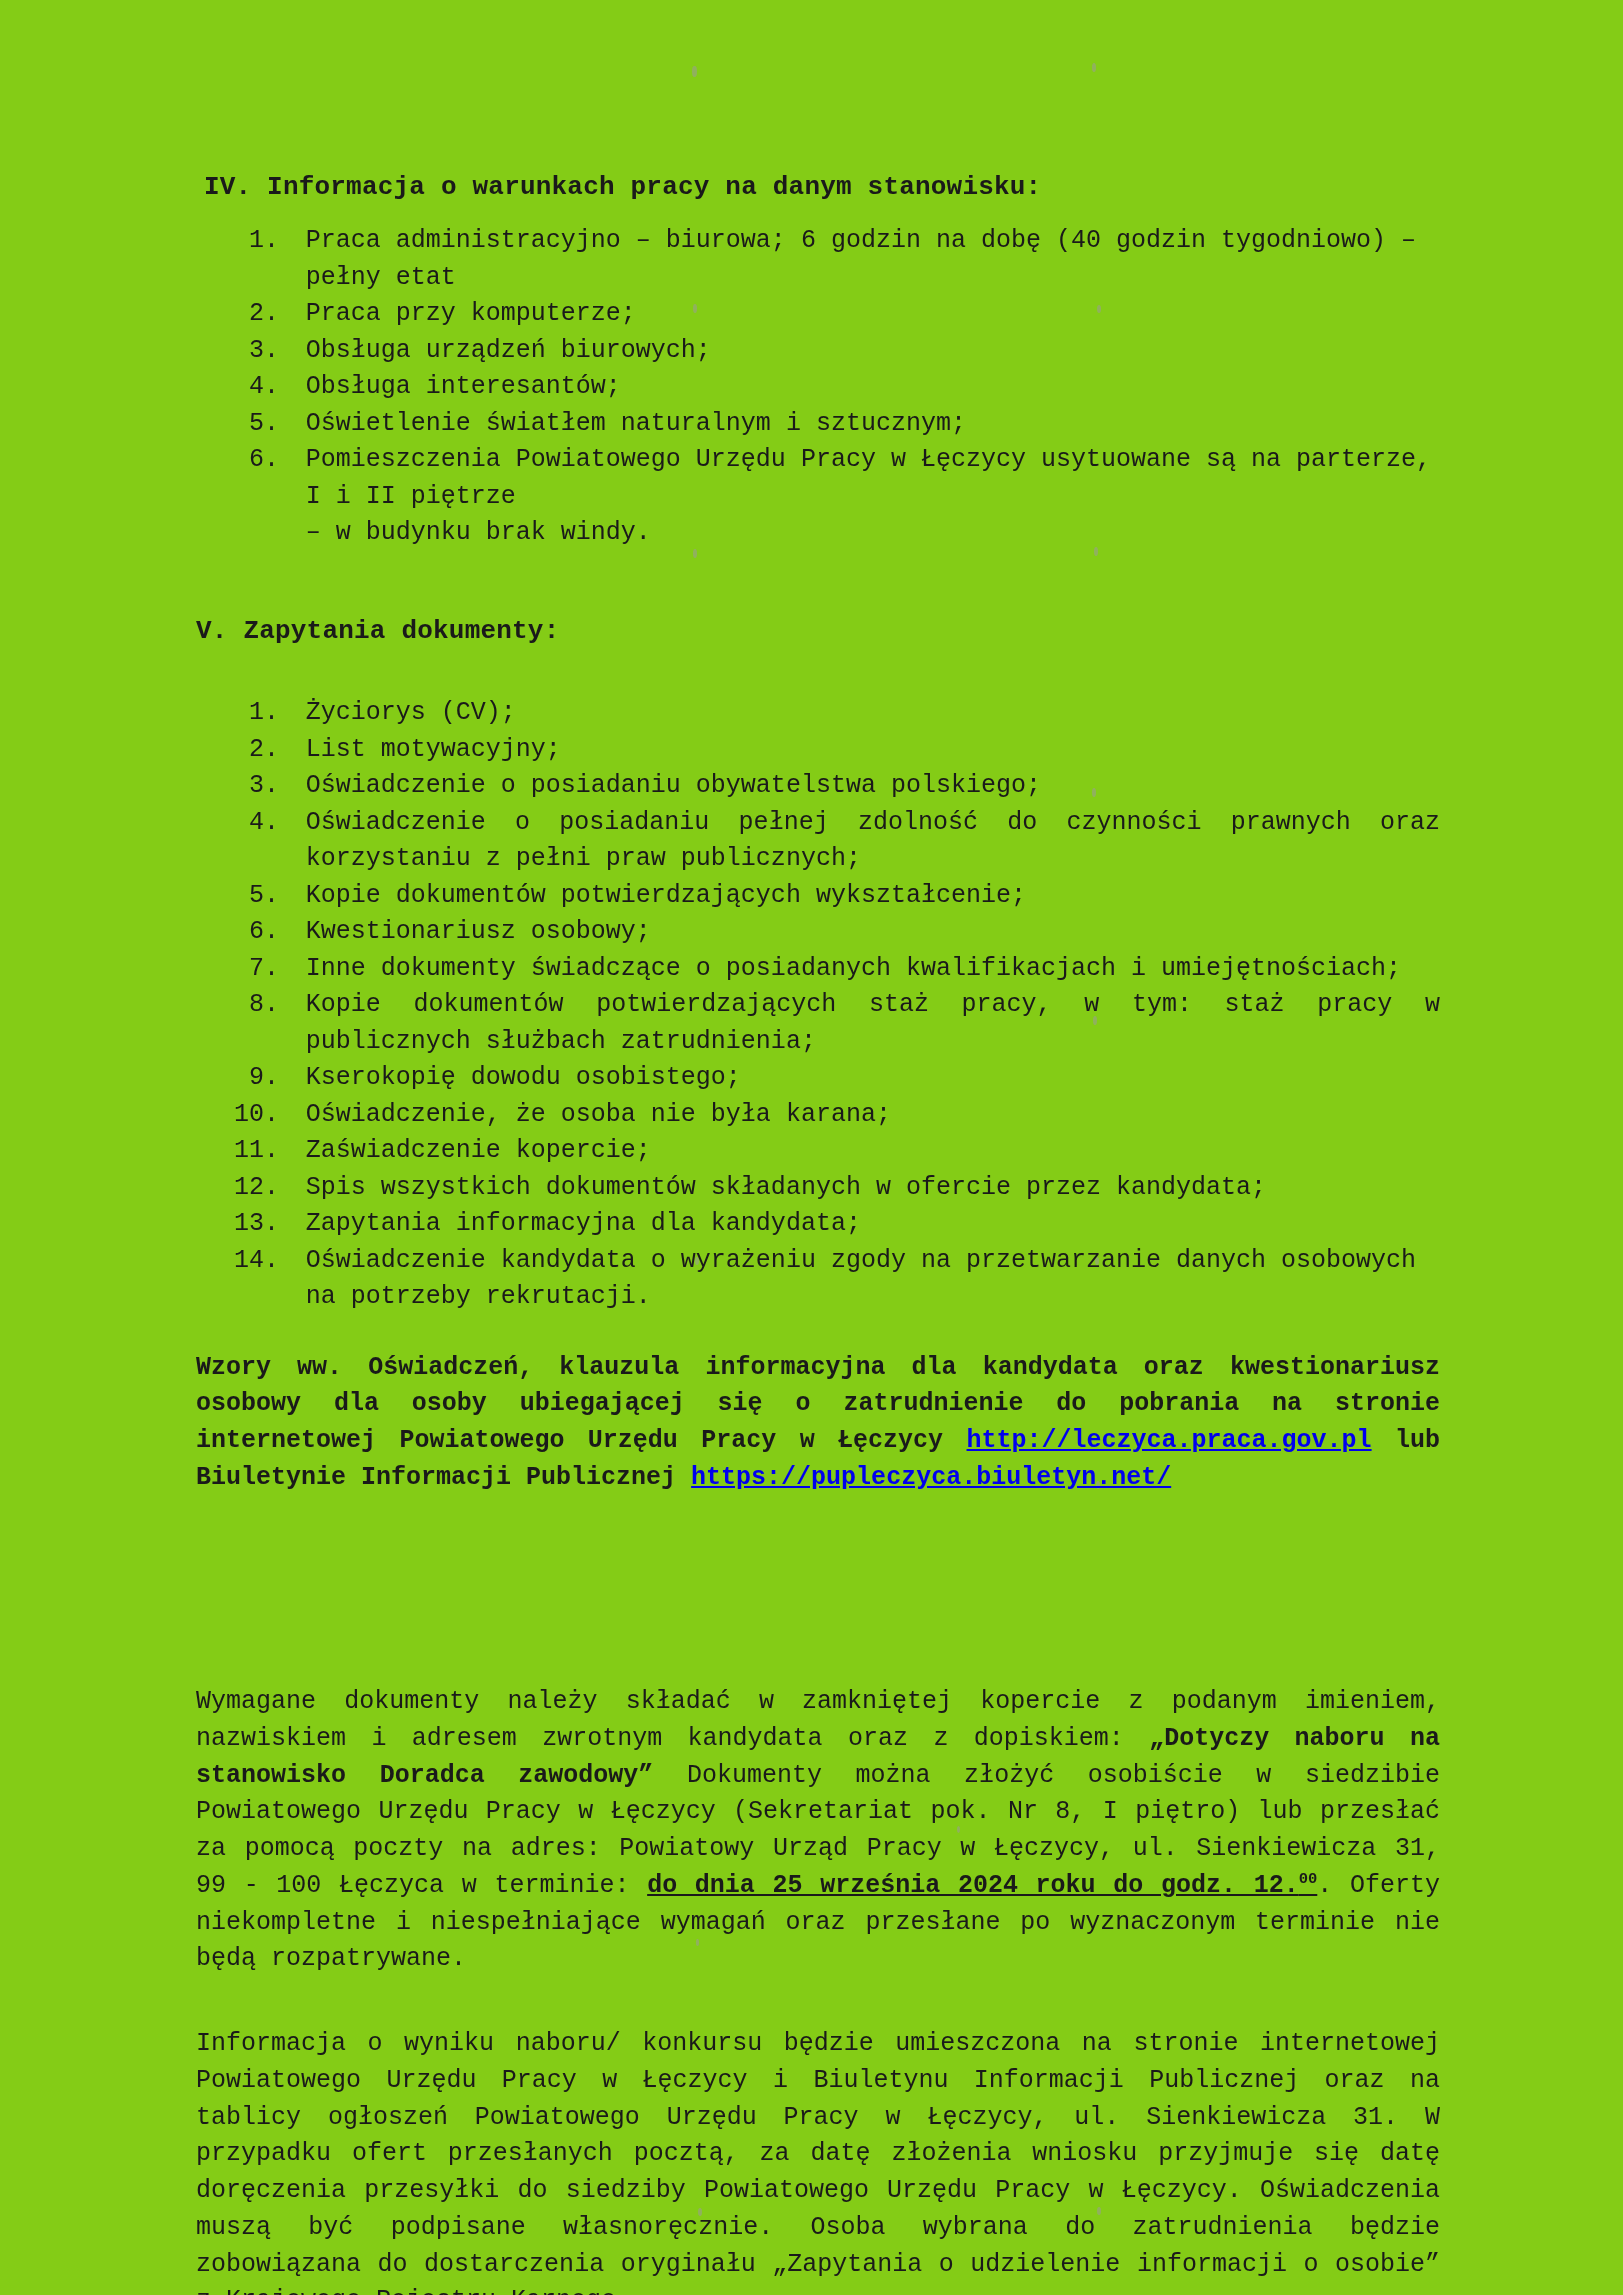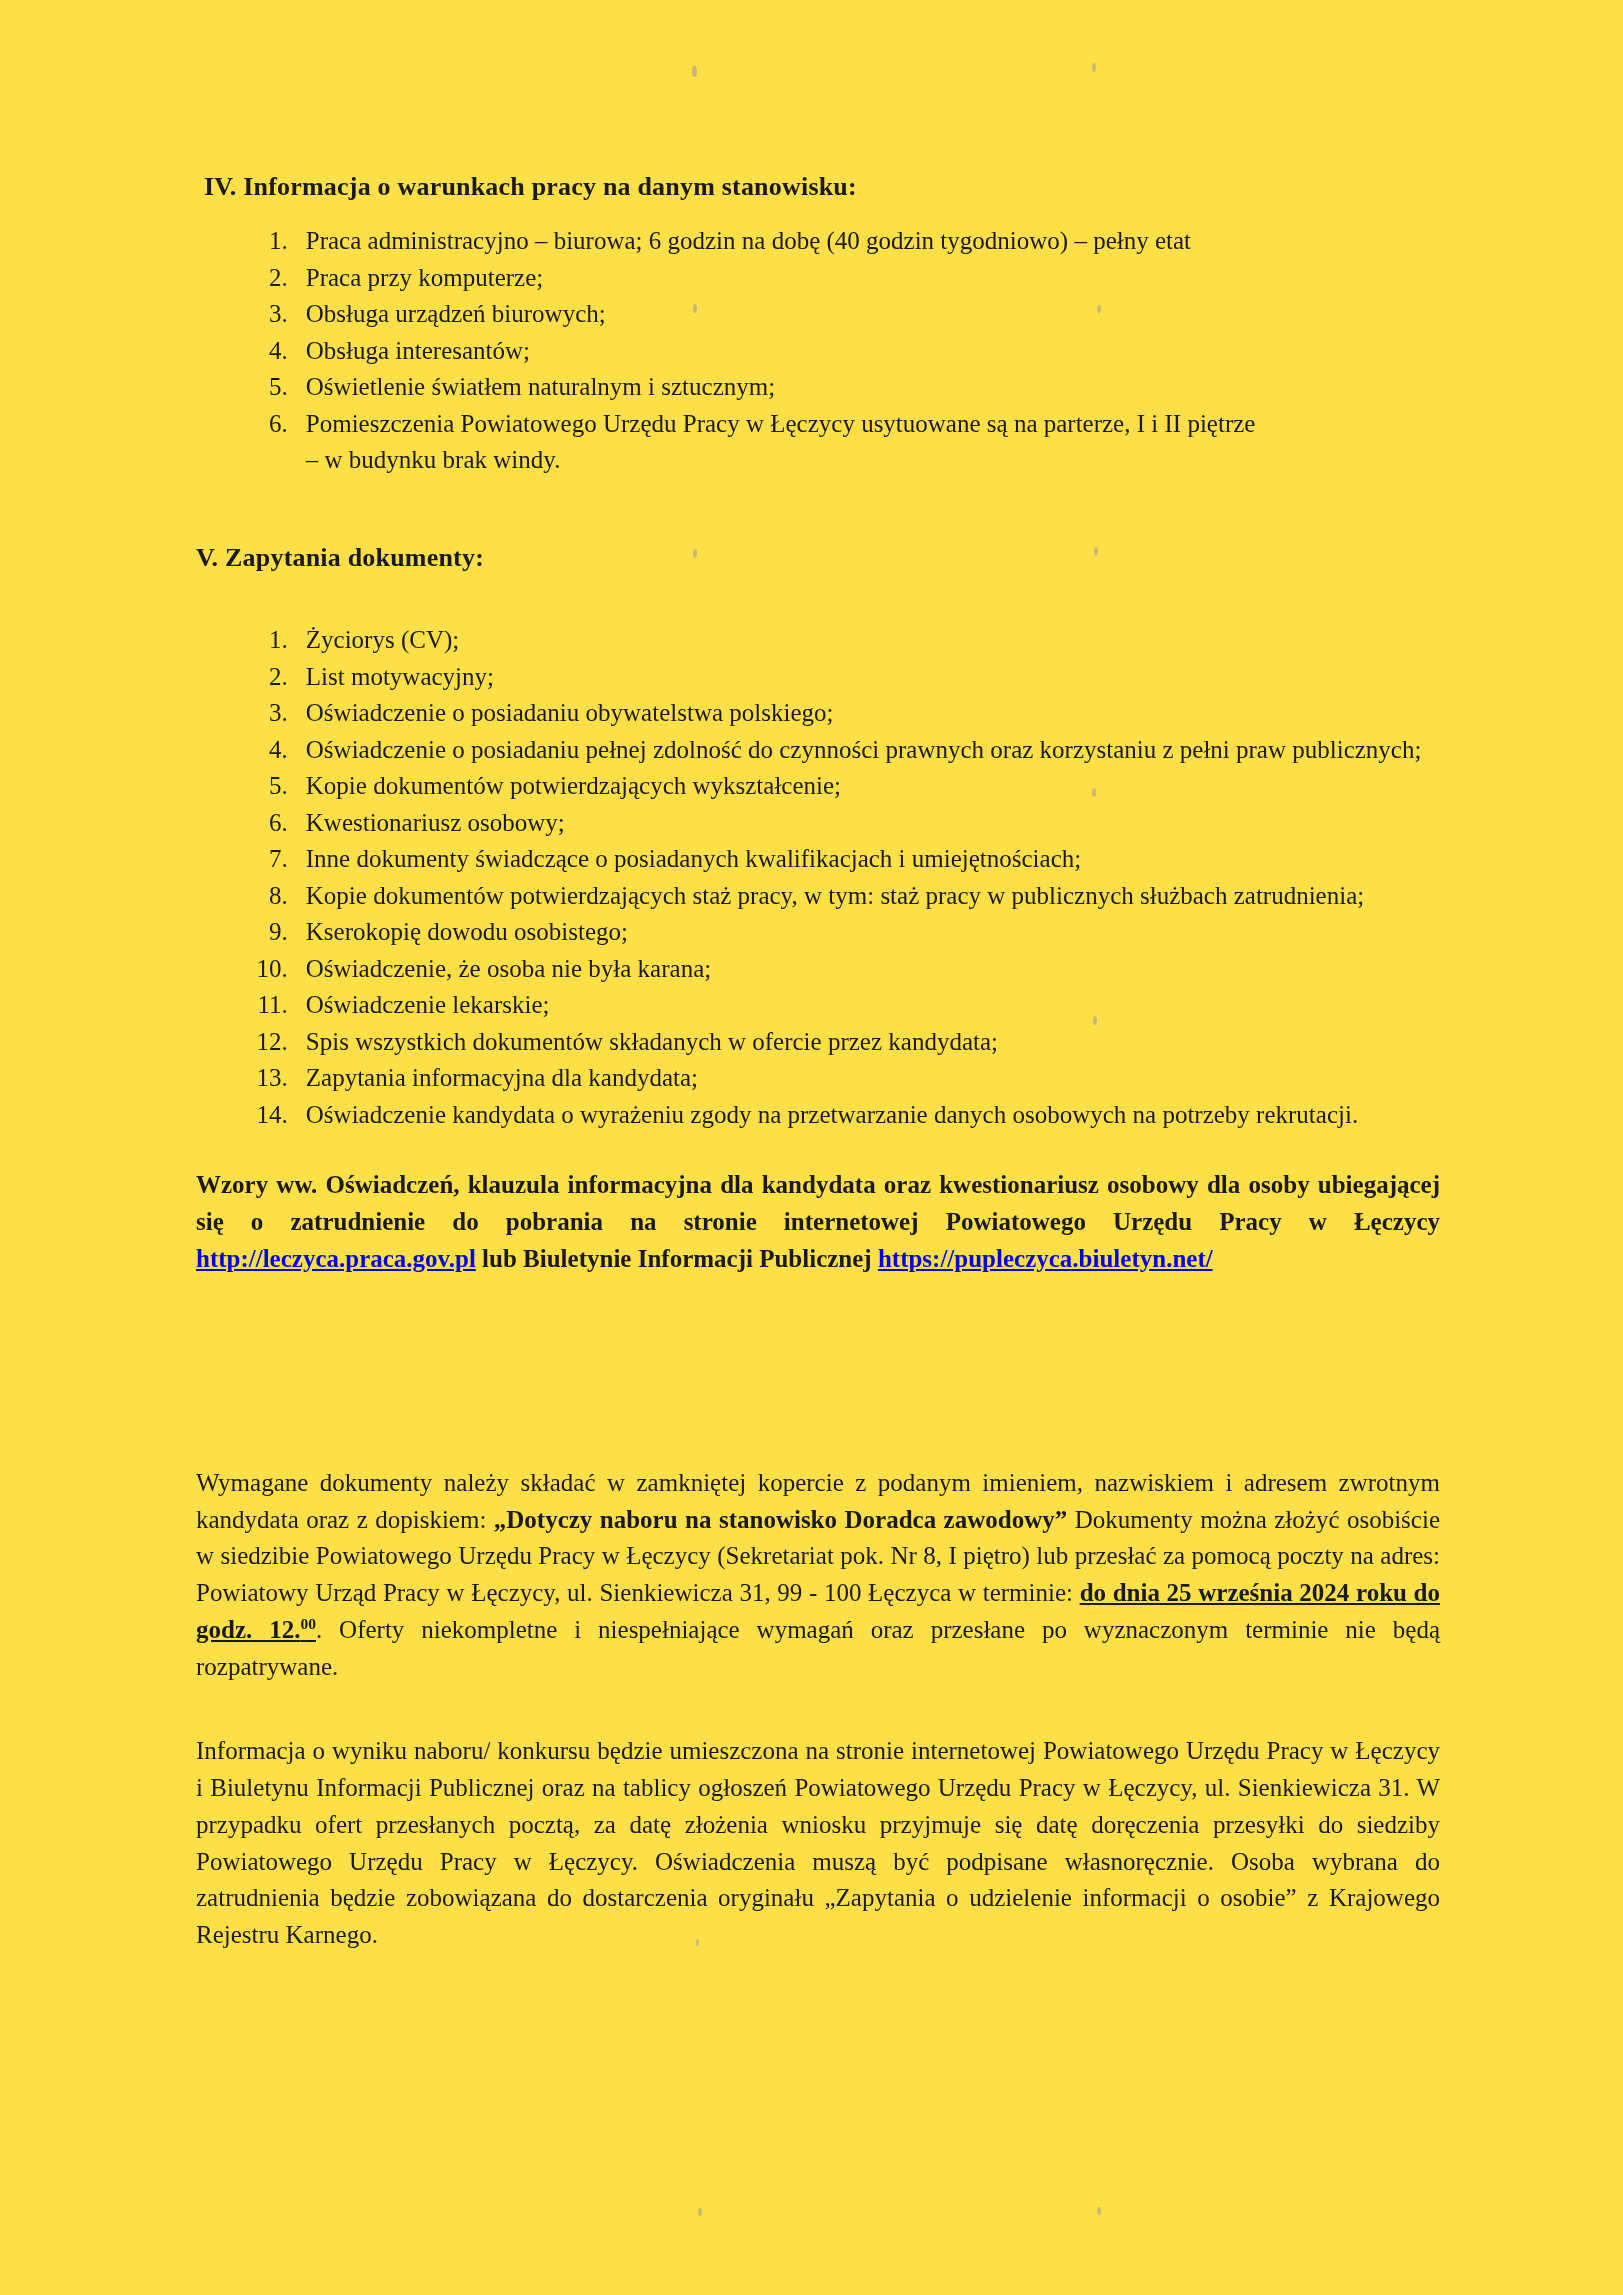--- a/index.html
+++ b/index.html
@@ -13,22 +13,23 @@
     background: #ffffff;
     font-family: "Liberation Serif", "DejaVu Serif", serif;
     color: #1a1a1a;
     overflow: hidden;
     position: relative;
   }
   
   .page {
     position: absolute;
     inset: 0;
-    background: #fde047;
+    background: #84cc16;
     padding: 0;
+    font-family: Liberation Mono, monospace;
   }
   .content {
     position: absolute;
     left: 196px;
     top: 171px;
     width: 1244px;
   }
   .section-heading {
     font-weight: bold;
     font-size: 26px;
@@ -158,21 +159,21 @@
       <li class="nojust"><span>Życiorys (CV);</span></li>
       <li class="nojust"><span>List motywacyjny;</span></li>
       <li class="nojust"><span>Oświadczenie o posiadaniu obywatelstwa polskiego;</span></li>
       <li><span>Oświadczenie o posiadaniu pełnej zdolność do czynności prawnych oraz korzystaniu z pełni praw publicznych;</span></li>
       <li class="nojust"><span>Kopie dokumentów potwierdzających wykształcenie;</span></li>
       <li class="nojust"><span>Kwestionariusz osobowy;</span></li>
       <li class="nojust"><span>Inne dokumenty świadczące o posiadanych kwalifikacjach i umiejętnościach;</span></li>
       <li><span>Kopie dokumentów potwierdzających staż pracy, w tym: staż pracy w publicznych służbach zatrudnienia;</span></li>
       <li class="nojust"><span>Kserokopię dowodu osobistego;</span></li>
       <li class="nojust"><span>Oświadczenie, że osoba nie była karana;</span></li>
-      <li class="nojust"><span>Oświadczenie lekarskie;</span></li>
+      <li class="nojust"><span>Zaświadczenie kopercie;</span></li>
       <li class="nojust"><span>Spis wszystkich dokumentów składanych w ofercie przez kandydata;</span></li>
       <li class="nojust"><span>Zapytania informacyjna dla kandydata;</span></li>
       <li><span>Oświadczenie kandydata o wyrażeniu zgody na przetwarzanie danych osobowych na potrzeby rekrutacji.</span></li>
     </ol>
 
     <div class="gap-m"></div>
 
     <p class="bold-par"><span>Wzory ww. Oświadczeń, klauzula informacyjna dla kandydata oraz kwestionariusz osobowy dla osoby ubiegającej się o zatrudnienie do pobrania na stronie internetowej Powiatowego Urzędu Pracy w Łęczycy </span><a class="lnk" href="#">http://leczyca.praca.gov.pl</a><span> lub Biuletynie Informacji Publicznej </span><a class="lnk" href="#">https://pupleczyca.biuletyn.net/</a></p>
 
     <div class="gap-xxl"></div>

